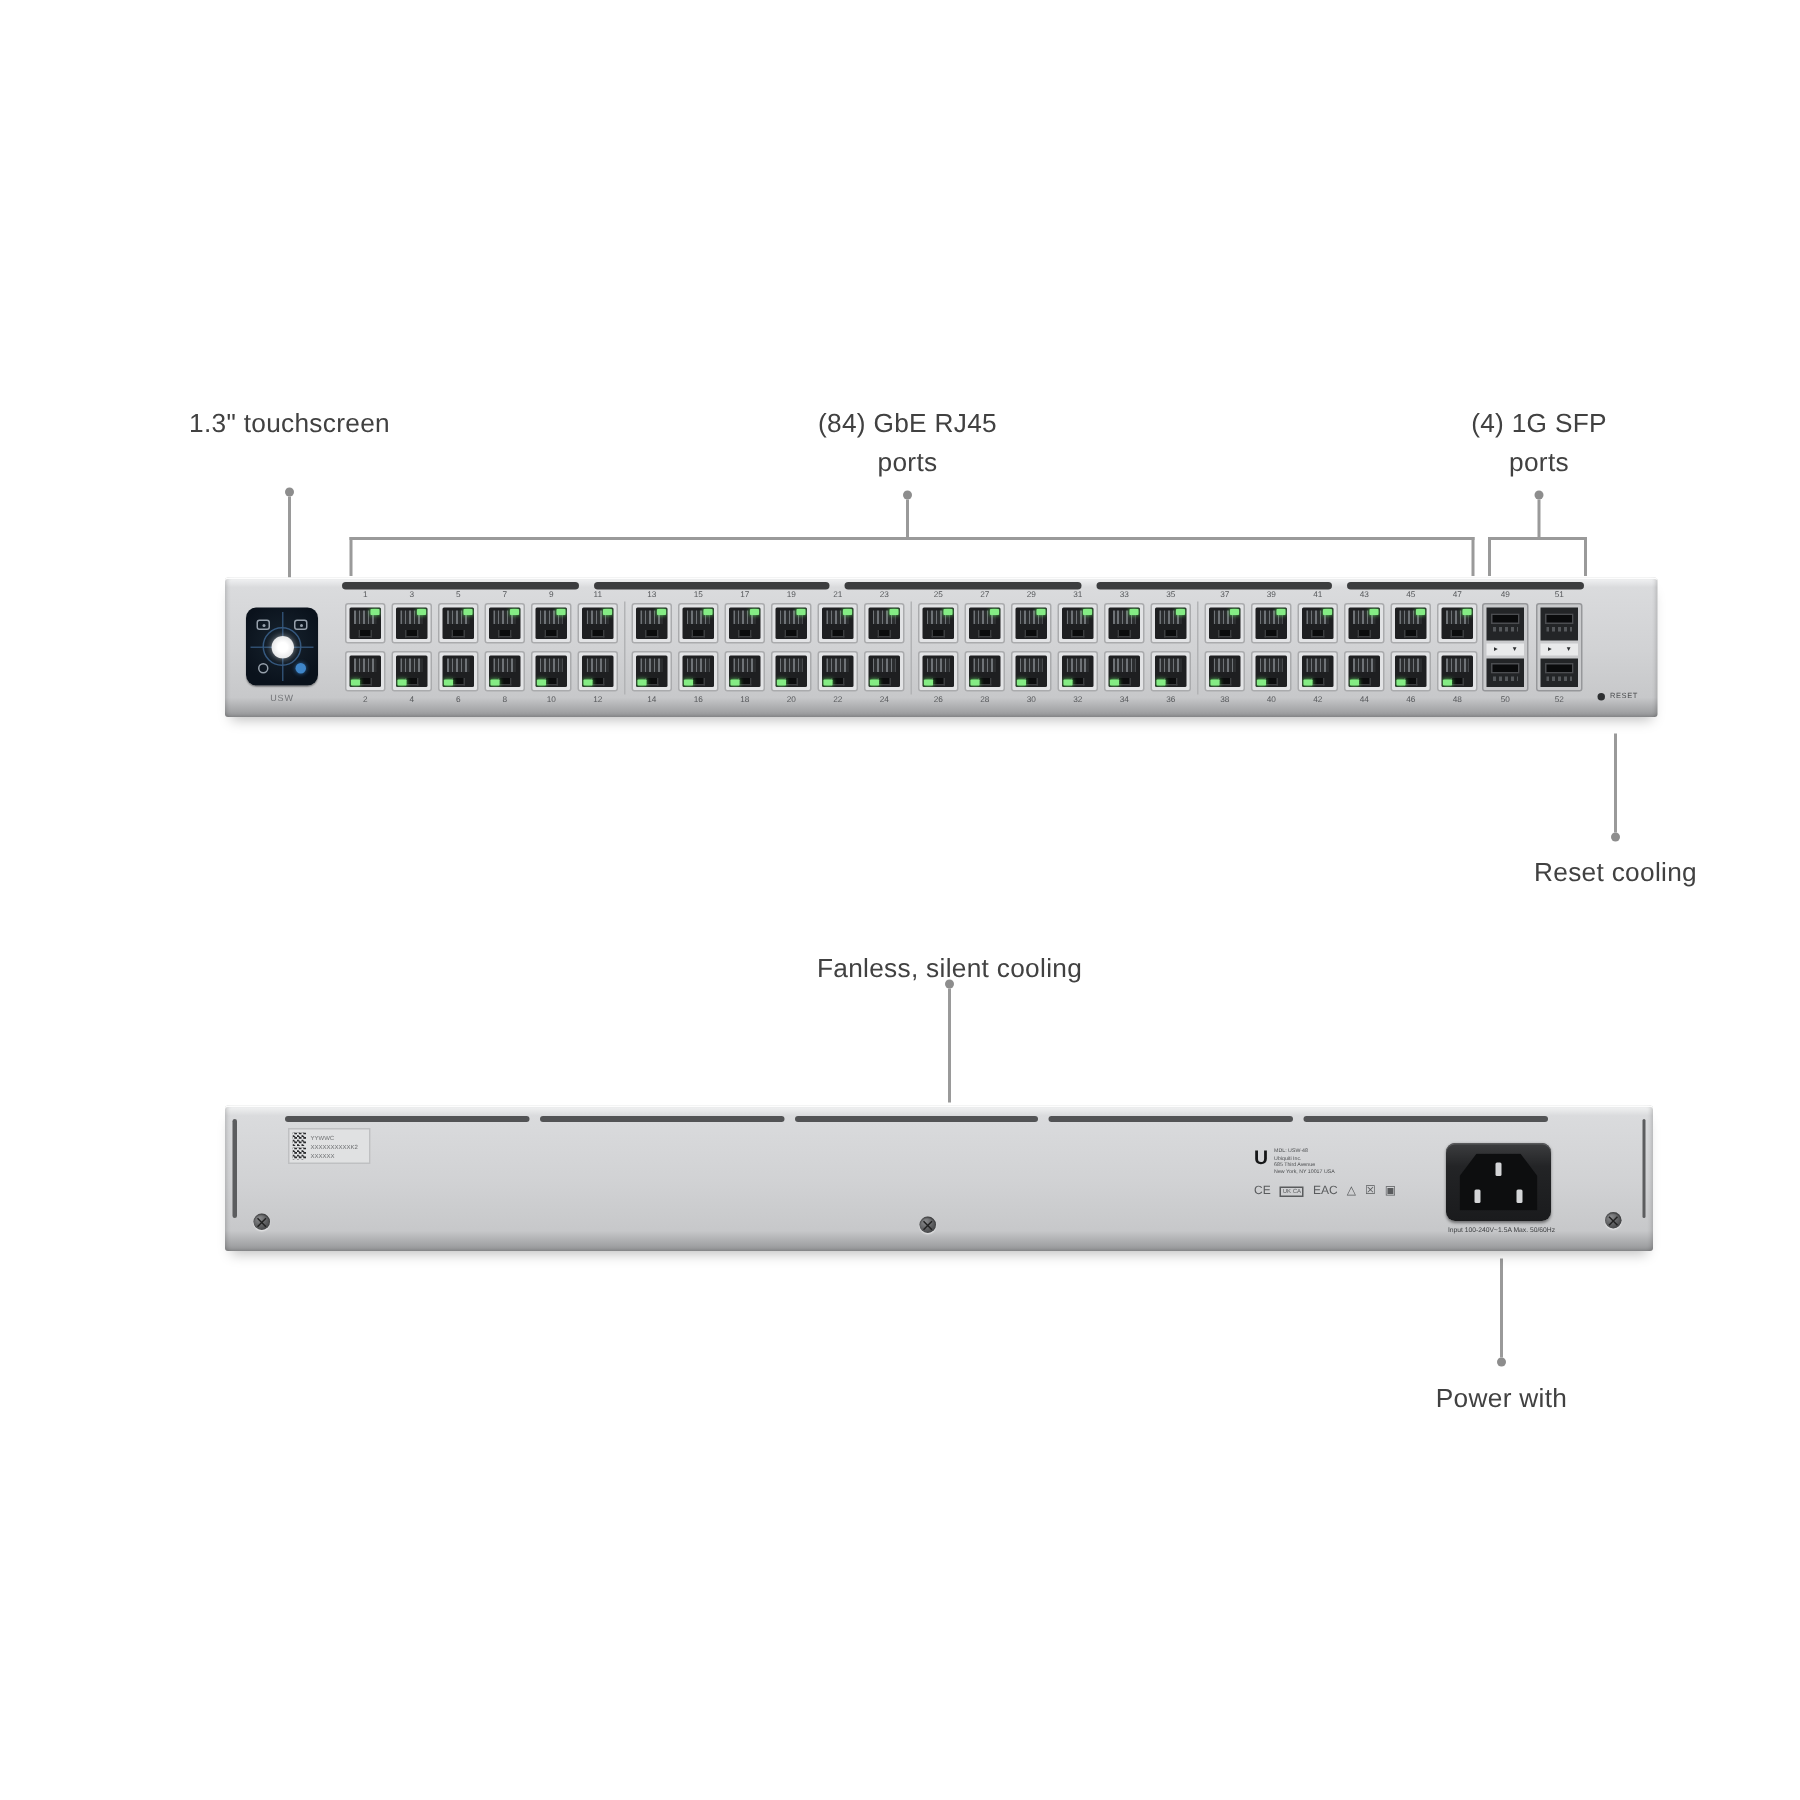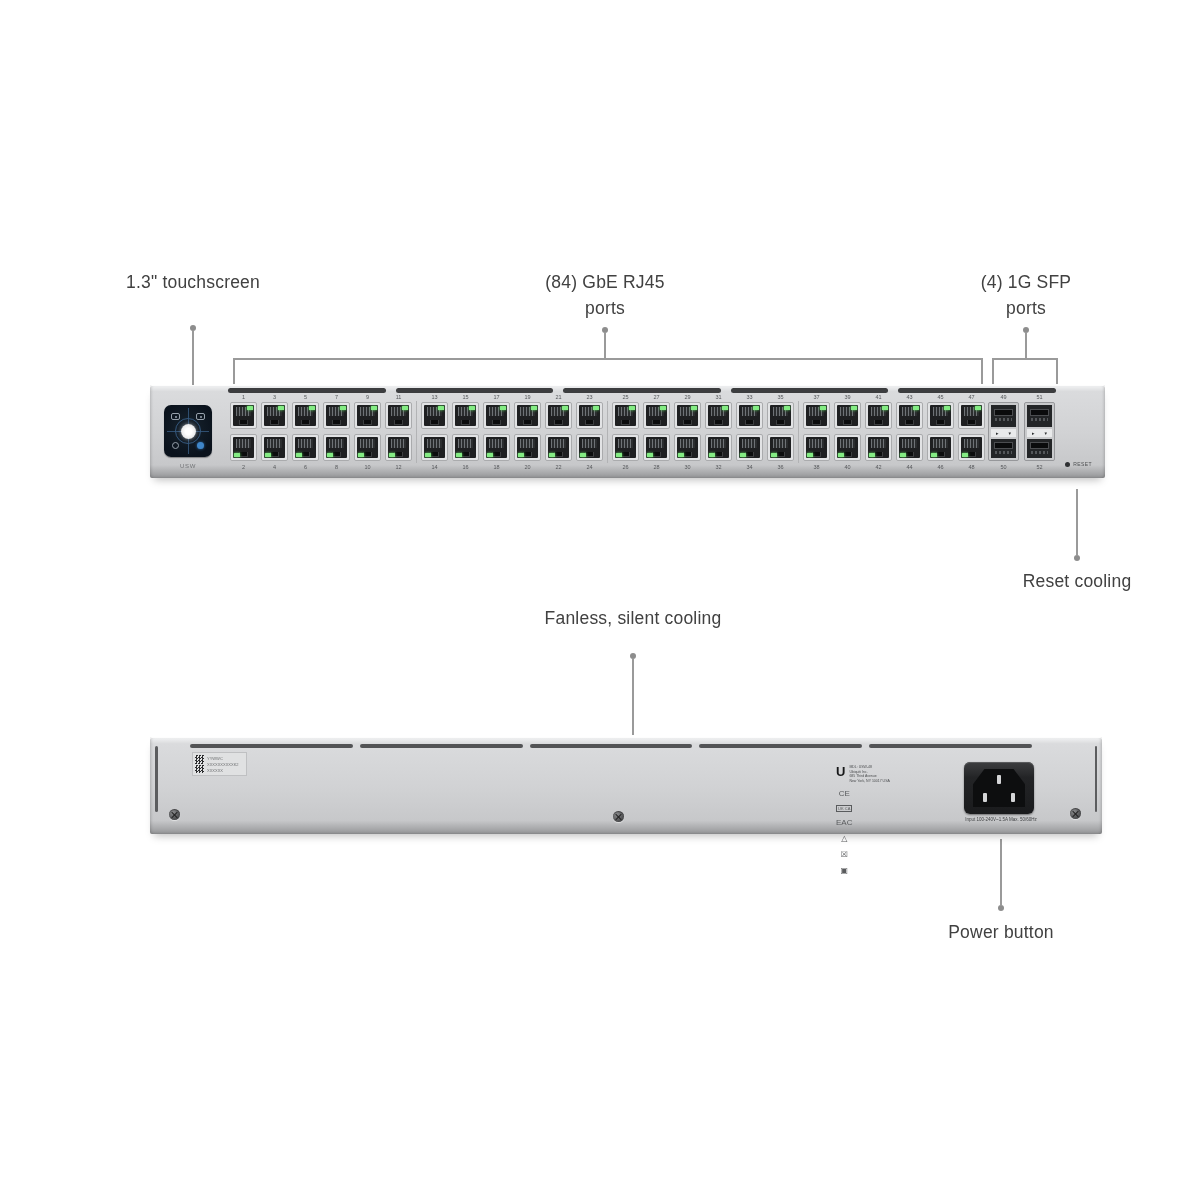--- a/index.html
+++ b/index.html
@@ -80,21 +80,21 @@
     background:#e0e1e2;border:1px solid #bfc0c2;display:flex;gap:3px;padding:2px;}
   .qr-stack{display:flex;flex-direction:column;gap:1px;}
   .qr-sq{width:9px;height:9px;background:repeating-conic-gradient(#2c2d2f 0% 25%,#e4e5e6 0% 50%) 0 0/3px 3px;}
   .qr-lines{display:flex;flex-direction:column;justify-content:center;gap:1px;}
   .qr-line{font-size:4px;line-height:5px;color:#6d6f71;white-space:nowrap;}
   .logo-block{position:absolute;left:686px;top:28px;display:flex;gap:4px;align-items:flex-start;}
   .u-logo{font-weight:800;font-size:13px;line-height:13px;color:#161718;}
   .logo-lines{display:flex;flex-direction:column;gap:0;}
   .logo-line{font-size:3.5px;line-height:4.6px;color:#4b4d4f;white-space:nowrap;}
   .reg-row{position:absolute;left:686px;top:52px;display:flex;gap:6px;align-items:center;
-    color:#595b5d;font-size:8px;line-height:10px;flex-direction:column;}
+    color:#595b5d;font-size:8px;line-height:10px;}
   .reg-box{font-size:4px;line-height:4px;border:.8px solid #595b5d;padding:.5px 1px;text-align:center;}
   .power-inlet{position:absolute;left:814px;top:25px;width:70px;height:52px;border-radius:6px;
     background:linear-gradient(#3d3e40,#232426 30%,#1a1b1d);
     box-shadow:0 1px 2px rgba(0,0,0,.45),inset 0 1px 0 #595a5c;}
   .inlet-face{position:absolute;left:9px;right:9px;top:7px;bottom:7px;background:#0d0e0f;
     clip-path:polygon(22% 0,78% 0,100% 40%,100% 100%,0 100%,0 40%);}
   .pin{position:absolute;background:#d4d5d7;border-radius:1px;}
   .pin-e{left:50%;top:16%;width:4px;height:9px;margin-left:-2px;}
   .pin-l{left:20%;bottom:12%;width:4px;height:9px;}
   .pin-n{right:20%;bottom:12%;width:4px;height:9px;}
@@ -116,22 +116,22 @@
   </div>
   <div class="callout" style="left:605px;top:269px">
     <div>(84) GbE RJ45</div>
     <div>ports</div>
   </div>
   <div class="callout" style="left:1026px;top:269px">
     <div>(4) 1G SFP</div>
     <div>ports</div>
   </div>
   <div class="callout" style="left:1077px;top:568px">Reset cooling</div>
-  <div class="callout" style="left:633px;top:605px">Fanless, silent cooling</div>
-  <div class="callout" style="left:1001px;top:919px">Power button</div>
+  <div class="callout" style="left:633px;top:632px">Fanless, silent cooling</div>
+  <div class="callout" style="left:1001px;top:919px">Power with</div>
 
   <div class="ldot" style="left:190px;top:325px"></div>
   <div class="ldot" style="left:602px;top:327px"></div>
   <div class="ldot" style="left:1023px;top:327px"></div>
   <div class="ldot" style="left:1074px;top:555px"></div>
   <div class="ldot" style="left:630px;top:653px"></div>
   <div class="ldot" style="left:998px;top:905px"></div>
 
   <div class="vline" style="left:192px;top:331px;height:54px"></div>
   <div class="vline" style="left:604px;top:333px;height:25px"></div>

